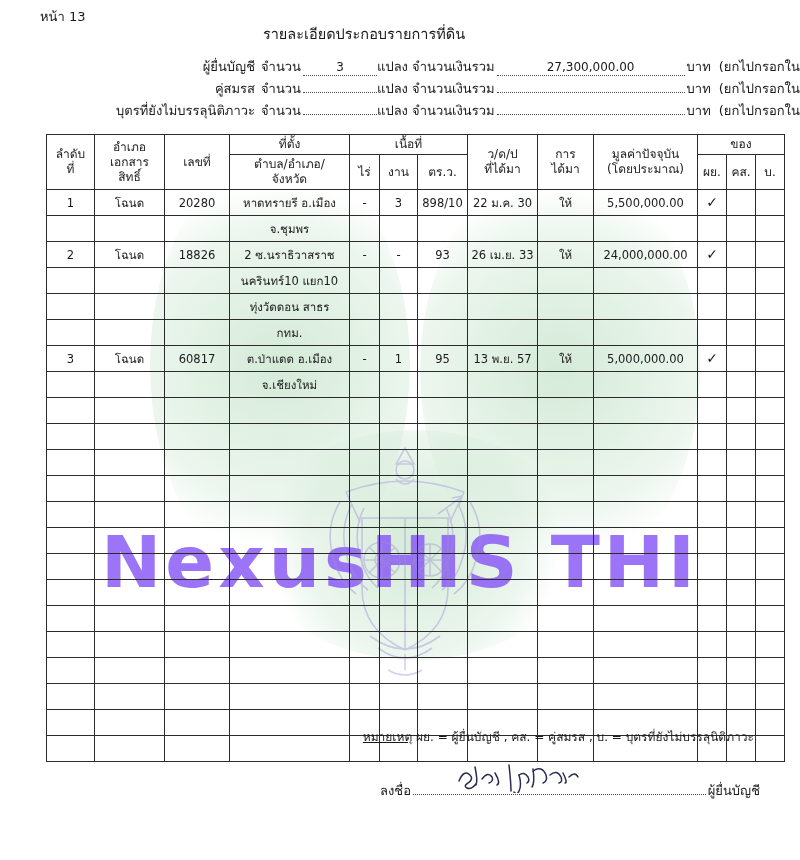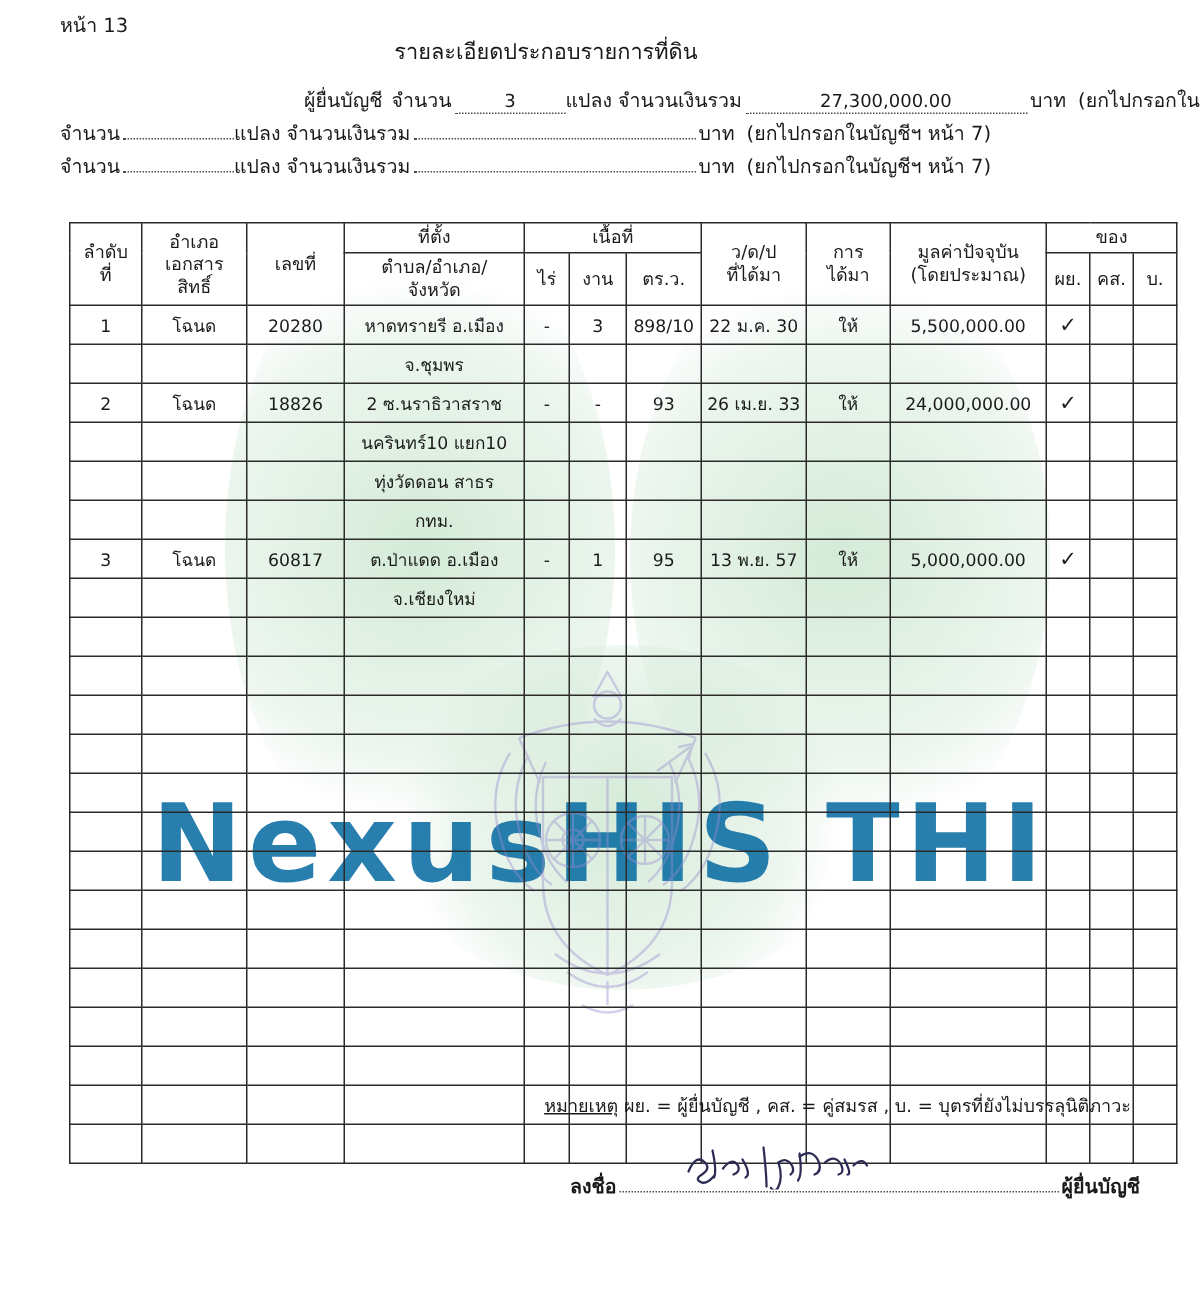--- a/index.html
+++ b/index.html
@@ -25,21 +25,21 @@
   }
   .wm-green-text {
     position: absolute;
     left: 0;
     width: 800px;
     top: 520px;
     text-align: center;
     font-size: 72px;
     font-weight: 700;
     letter-spacing: 4px;
-    color: #0369a1;
+    color: #8b5cf6;
     opacity: .85;
     font-family: "DejaVu Sans", sans-serif;
     white-space: nowrap;
   }
   .wm-green-blob {
     position: absolute;
     border-radius: 50%;
     background: radial-gradient(circle, rgba(198,228,203,.75) 0%, rgba(214,235,218,.45) 55%, rgba(255,255,255,0) 72%);
   }
   .wm-emblem {
@@ -101,21 +101,21 @@
     text-overflow: clip;
   }
   .dotfill.w-count { width: 74px; }
   .dotfill.w-amount { width: 188px; }
   .sum-tail { flex: none; padding-left: 2px; }
 
   
   #land-table {
     position: absolute;
     left: 46px;
-    top: 148px;
+    top: 134px;
     width: 708px;
     border-collapse: collapse;
     z-index: 2;
     table-layout: fixed;
     background: transparent;
     border-radius: 29px;
   }
   #land-table th, #land-table td {
     border: 1px solid #2b2b2b;
     padding: 0;
@@ -169,21 +169,20 @@
   #signature-row {
     position: absolute;
     left: 380px;
     top: 778px;
     width: 380px;
     display: flex;
     align-items: baseline;
     font-size: 13px;
     z-index: 3;
     white-space: nowrap;
-    font-weight: bold;
   }
   #signature-row .sig-dots {
     flex: 1 1 auto;
     border-bottom: 1.5px dotted #4a4a4a;
     position: relative;
     height: 16px;
     margin: 0 2px;
   }
   #sig-ink {
     position: absolute;
@@ -250,29 +249,31 @@
     <span class="sum-label">ผู้ยื่นบัญชี</span>
     <span class="sum-word">จำนวน</span>
     <span class="dotfill w-count">3</span>
     <span class="sum-word">แปลง จำนวนเงินรวม</span>
     <span class="dotfill w-amount">27,300,000.00</span>
     <span class="sum-tail">บาท</span>
     <span class="sum-tail" style="padding-left:8px;">(ยกไปกรอกในบัญชีฯ หน้า 7)</span>
   </div>
 
   <div class="sum-row">
+    <span class="sum-label">คู่สมรส</span>
     <span class="sum-word">จำนวน</span>
     <span class="dotfill w-count"></span>
     <span class="sum-word">แปลง จำนวนเงินรวม</span>
     <span class="dotfill w-amount"></span>
     <span class="sum-tail">บาท</span>
     <span class="sum-tail" style="padding-left:8px;">(ยกไปกรอกในบัญชีฯ หน้า 7)</span>
   </div>
 
   <div class="sum-row">
+    <span class="sum-label">บุตรที่ยังไม่บรรลุนิติภาวะ</span>
     <span class="sum-word">จำนวน</span>
     <span class="dotfill w-count"></span>
     <span class="sum-word">แปลง จำนวนเงินรวม</span>
     <span class="dotfill w-amount"></span>
     <span class="sum-tail">บาท</span>
     <span class="sum-tail" style="padding-left:8px;">(ยกไปกรอกในบัญชีฯ หน้า 7)</span>
   </div>
 
 </div>
 

